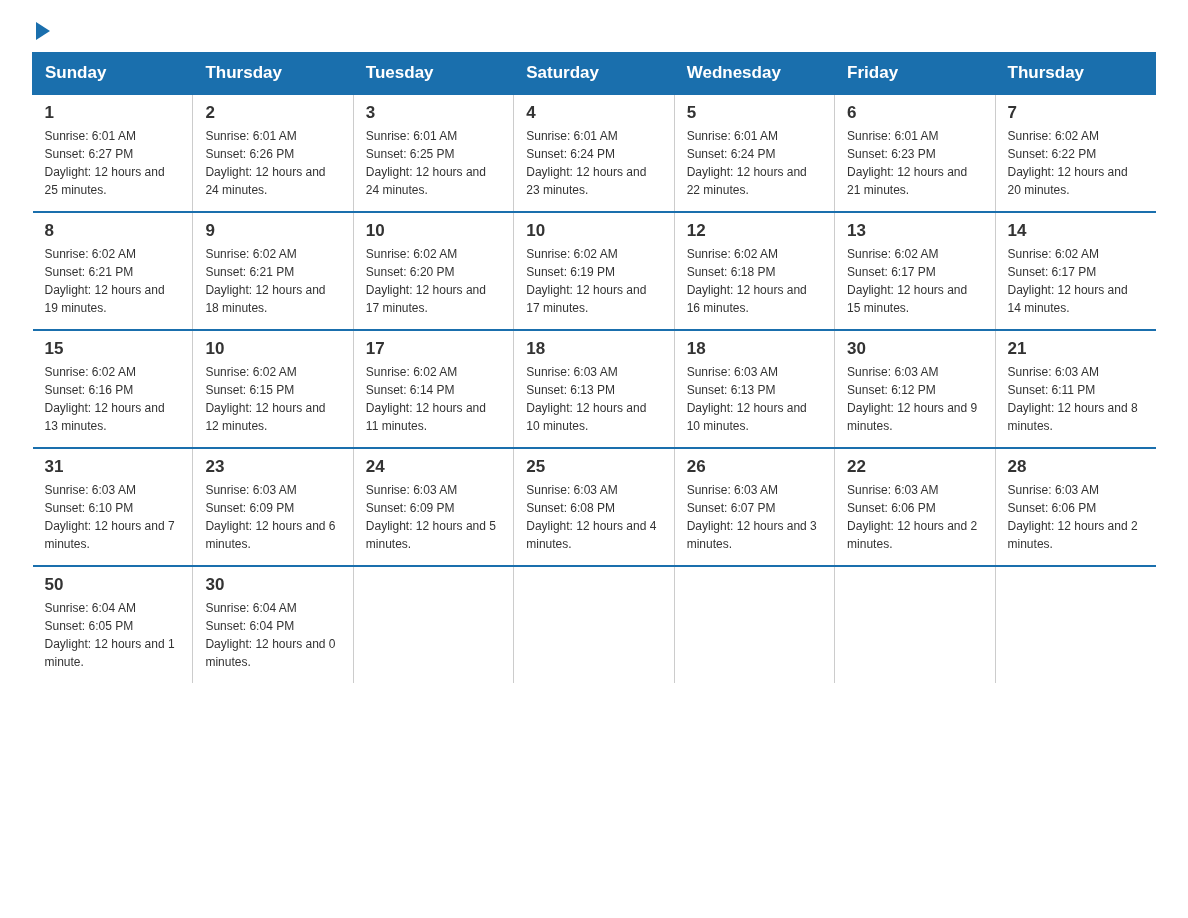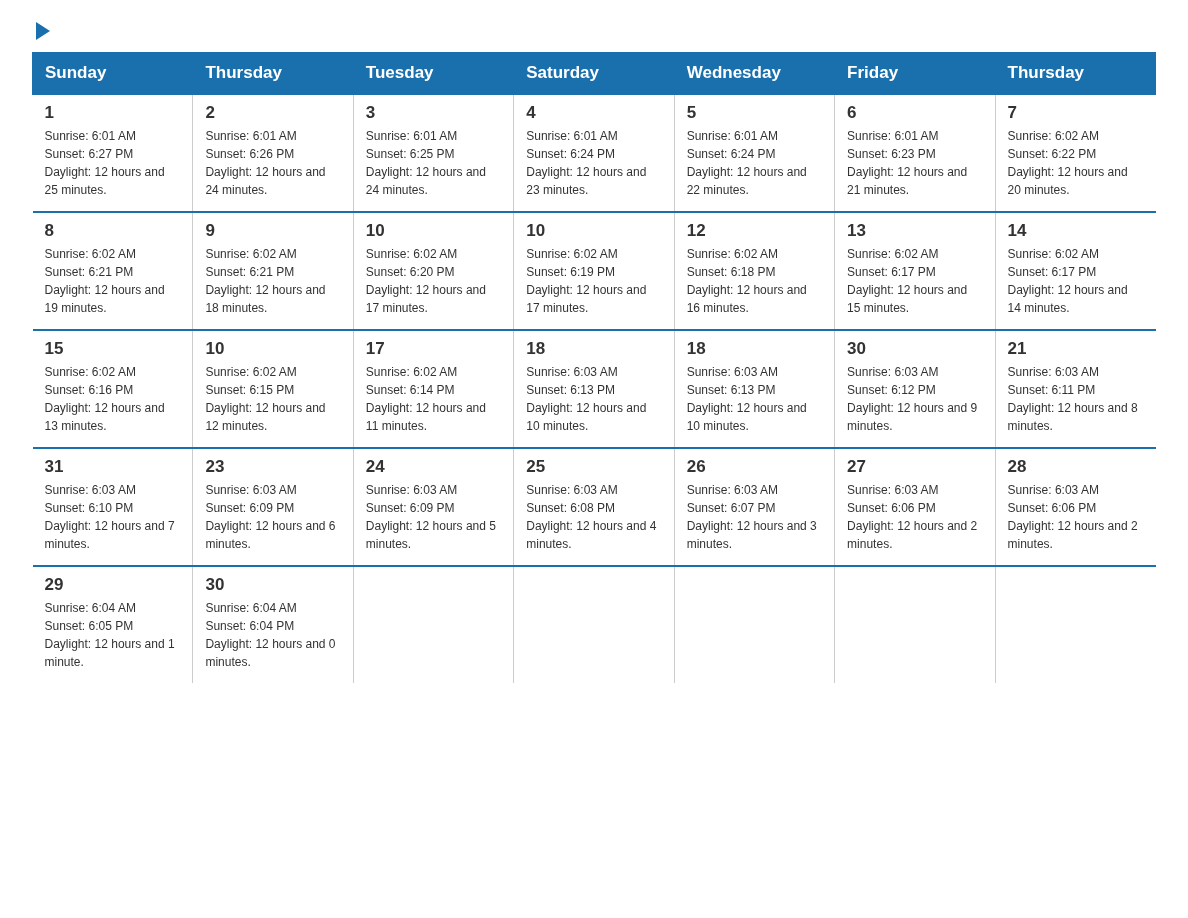--- a/index.html
+++ b/index.html
@@ -194,27 +194,27 @@
           <td><span class="day-number">31</span>
           <span class="day-info">Sunrise: 6:03 AM<br>Sunset: 6:10 PM<br>Daylight: 12 hours and 7 minutes.</span></td>
           <td><span class="day-number">23</span>
           <span class="day-info">Sunrise: 6:03 AM<br>Sunset: 6:09 PM<br>Daylight: 12 hours and 6 minutes.</span></td>
           <td><span class="day-number">24</span>
           <span class="day-info">Sunrise: 6:03 AM<br>Sunset: 6:09 PM<br>Daylight: 12 hours and 5 minutes.</span></td>
           <td><span class="day-number">25</span>
           <span class="day-info">Sunrise: 6:03 AM<br>Sunset: 6:08 PM<br>Daylight: 12 hours and 4 minutes.</span></td>
           <td><span class="day-number">26</span>
           <span class="day-info">Sunrise: 6:03 AM<br>Sunset: 6:07 PM<br>Daylight: 12 hours and 3 minutes.</span></td>
-          <td><span class="day-number">27</span>
+          <td><span class="day-number">22</span>
           <span class="day-info">Sunrise: 6:03 AM<br>Sunset: 6:06 PM<br>Daylight: 12 hours and 2 minutes.</span></td>
           <td><span class="day-number">28</span>
           <span class="day-info">Sunrise: 6:03 AM<br>Sunset: 6:06 PM<br>Daylight: 12 hours and 2 minutes.</span></td>
         </tr>
         <tr>
-          <td><span class="day-number">29</span>
+          <td><span class="day-number">50</span>
           <span class="day-info">Sunrise: 6:04 AM<br>Sunset: 6:05 PM<br>Daylight: 12 hours and 1 minute.</span></td>
           <td><span class="day-number">30</span>
           <span class="day-info">Sunrise: 6:04 AM<br>Sunset: 6:04 PM<br>Daylight: 12 hours and 0 minutes.</span></td>
           <td class="empty-cell"></td>
           <td class="empty-cell"></td>
           <td class="empty-cell"></td>
           <td class="empty-cell"></td>
           <td class="empty-cell"></td>
         </tr>
       </tbody>

